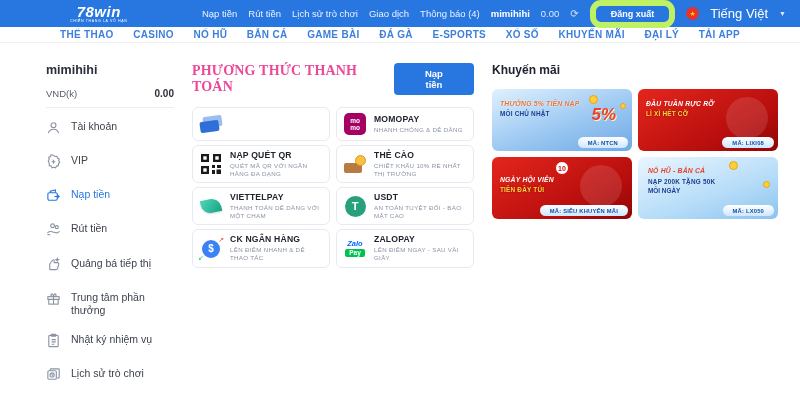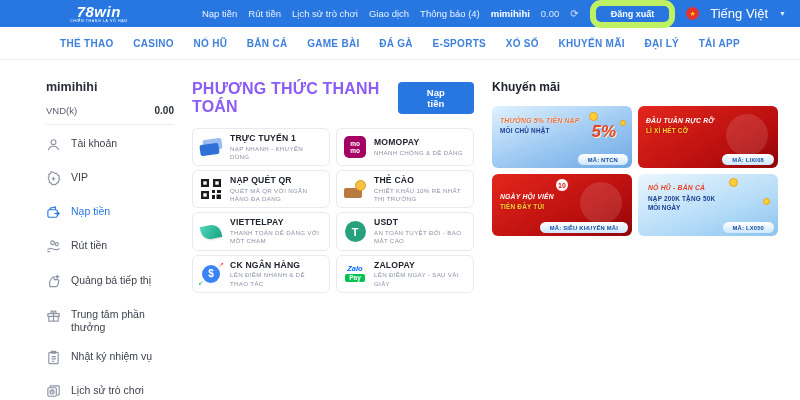--- a/index.html
+++ b/index.html
@@ -16,42 +16,42 @@
   .top-user { font-weight:bold; font-size:9.5px; }
   .top-balance { color:#dce9ff; font-size:9.5px; }
   .refresh { font-size:10px; color:#cfe0f8; cursor:pointer; }
   .logout-btn { border:6px solid #bef264; border-radius:11px; background:transparent; color:#fff;
                 font-size:9px; font-weight:bold; padding:3px 15px; cursor:pointer; }
   .flag { width:13px; height:13px; border-radius:50%; background:#e5322d; display:flex;
           align-items:center; justify-content:center; color:#ffd400; font-size:7px; }
   .lang { font-size:13px; }
   .chev { font-size:7px; color:#dce9ff; }
   
-  .subnav { height:33px; background:#fff; border-bottom:1px solid #eef0f4; display:flex;
+  .subnav { height:16px; background:#fff; border-bottom:1px solid #eef0f4; display:flex;
             align-items:center; justify-content:space-between; padding:0 60px; }
   .subnav-item { color:#3e7fdb; font-size:10px; font-weight:bold; letter-spacing:.3px;
                  cursor:pointer; white-space:nowrap; }
   
   .content { display:flex; padding:20px 24px 0 46px; }
   
   .sidebar { width:128px; flex:none; }
   .sb-user { font-size:12.5px; font-weight:bold; color:#2a2e38; margin-bottom:11px; }
   .sb-balance { display:flex; justify-content:space-between; align-items:center;
                 border-bottom:1px solid #ececf2; padding-bottom:8px; margin-bottom:4px; }
   .sb-cur { font-size:9.5px; color:#5a6070; }
   .sb-amt { font-size:10px; font-weight:bold; color:#2a2e38; }
   .sb-item { display:flex; align-items:flex-start; gap:10px; padding:8px 0; cursor:pointer;
              color:#3c424e; font-size:10.5px; line-height:1.25; }
   .sb-item svg { flex:none; stroke:#8b93a3; }
   .sb-item.active { color:#2877e0; }
   .sb-item.active svg { stroke:#2877e0; }
   
   .main { margin-left:18px; width:282px; flex:none; }
   .main-head { display:flex; justify-content:space-between; align-items:center; margin-bottom:12px; }
-  .main-title { font-size:16px; font-weight:bold; color:#8b5cf6; letter-spacing:.2px; }
+  .main-title { font-size:14px; font-weight:bold; color:#ec4899; letter-spacing:.2px;font-family:Liberation Serif, serif; }
   .deposit-btn { background:#2877e0; color:#fff; border:none; border-radius:4px;
                  font-size:9.5px; font-weight:bold; padding:5px 22px; cursor:pointer; }
   .pm-grid { display:grid; grid-template-columns:1fr 1fr; gap:4px 6px; }
   .pm-card { display:flex; align-items:center; gap:7px; border:1px solid #e9eaf1; border-radius:6px;
              background:#fff; padding:4px 6px; min-height:30px; cursor:pointer; }
   .pm-text { min-width:0; }
   .pm-title { font-size:8.6px; font-weight:bold; color:#20242e; letter-spacing:.2px; }
   .pm-sub { font-size:6.2px; color:#8b93a7; letter-spacing:.3px; margin-top:1.5px; line-height:1.35; }
   .pm-ic { width:24px; height:24px; flex:none; display:flex; align-items:center; justify-content:center; }
   .ic-cards { position:relative; width:22px; height:16px; }
@@ -226,24 +226,20 @@
     </div>
     <div class="pm-grid">
 
       <div class="pm-card">
         <span class="pm-ic">
             <span class="ic-cards">
               <i></i>
               <i></i>
             </span>
           </span>
-        <span class="pm-text">
-          <div class="pm-title">TRỰC TUYẾN 1</div>
-          <div class="pm-sub">NẠP NHANH - KHUYẾN DÙNG</div>
-        </span>
       </div>
 
       <div class="pm-card">
         <span class="pm-ic">
           <span class="ic-momo">
               <span>mo</span>
               <span>mo</span>
             </span>
         </span>
         <span class="pm-text">

